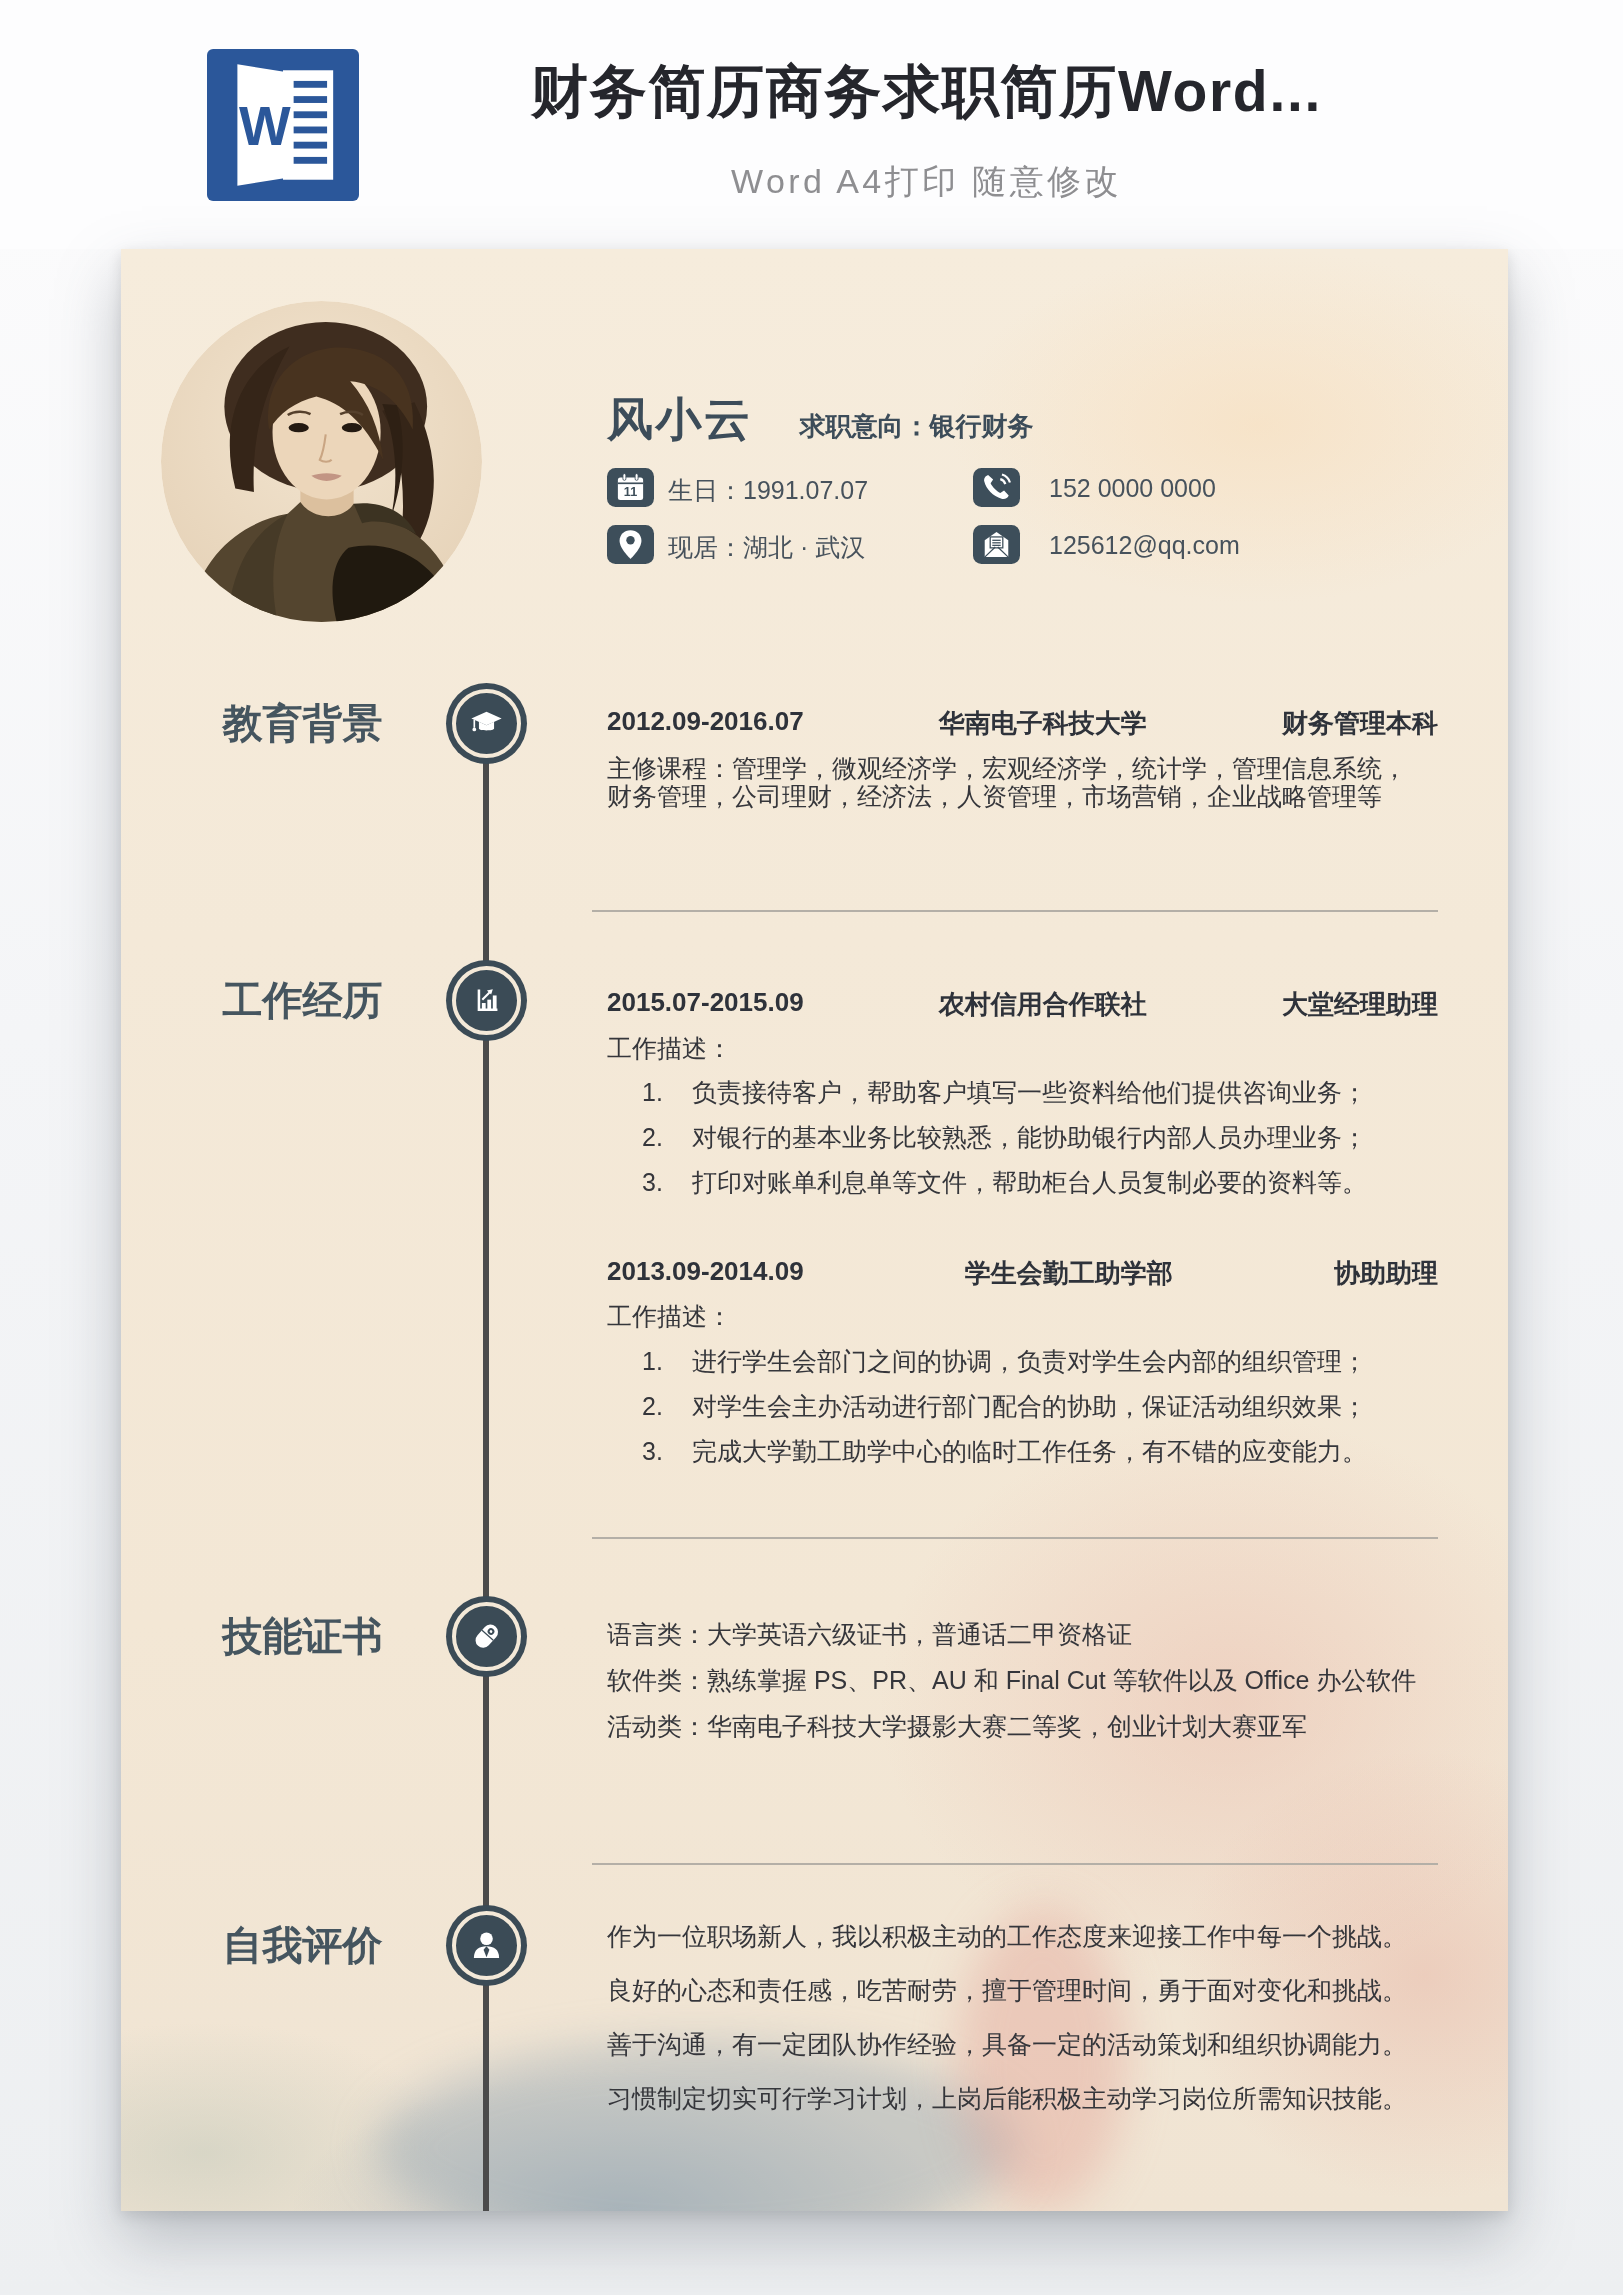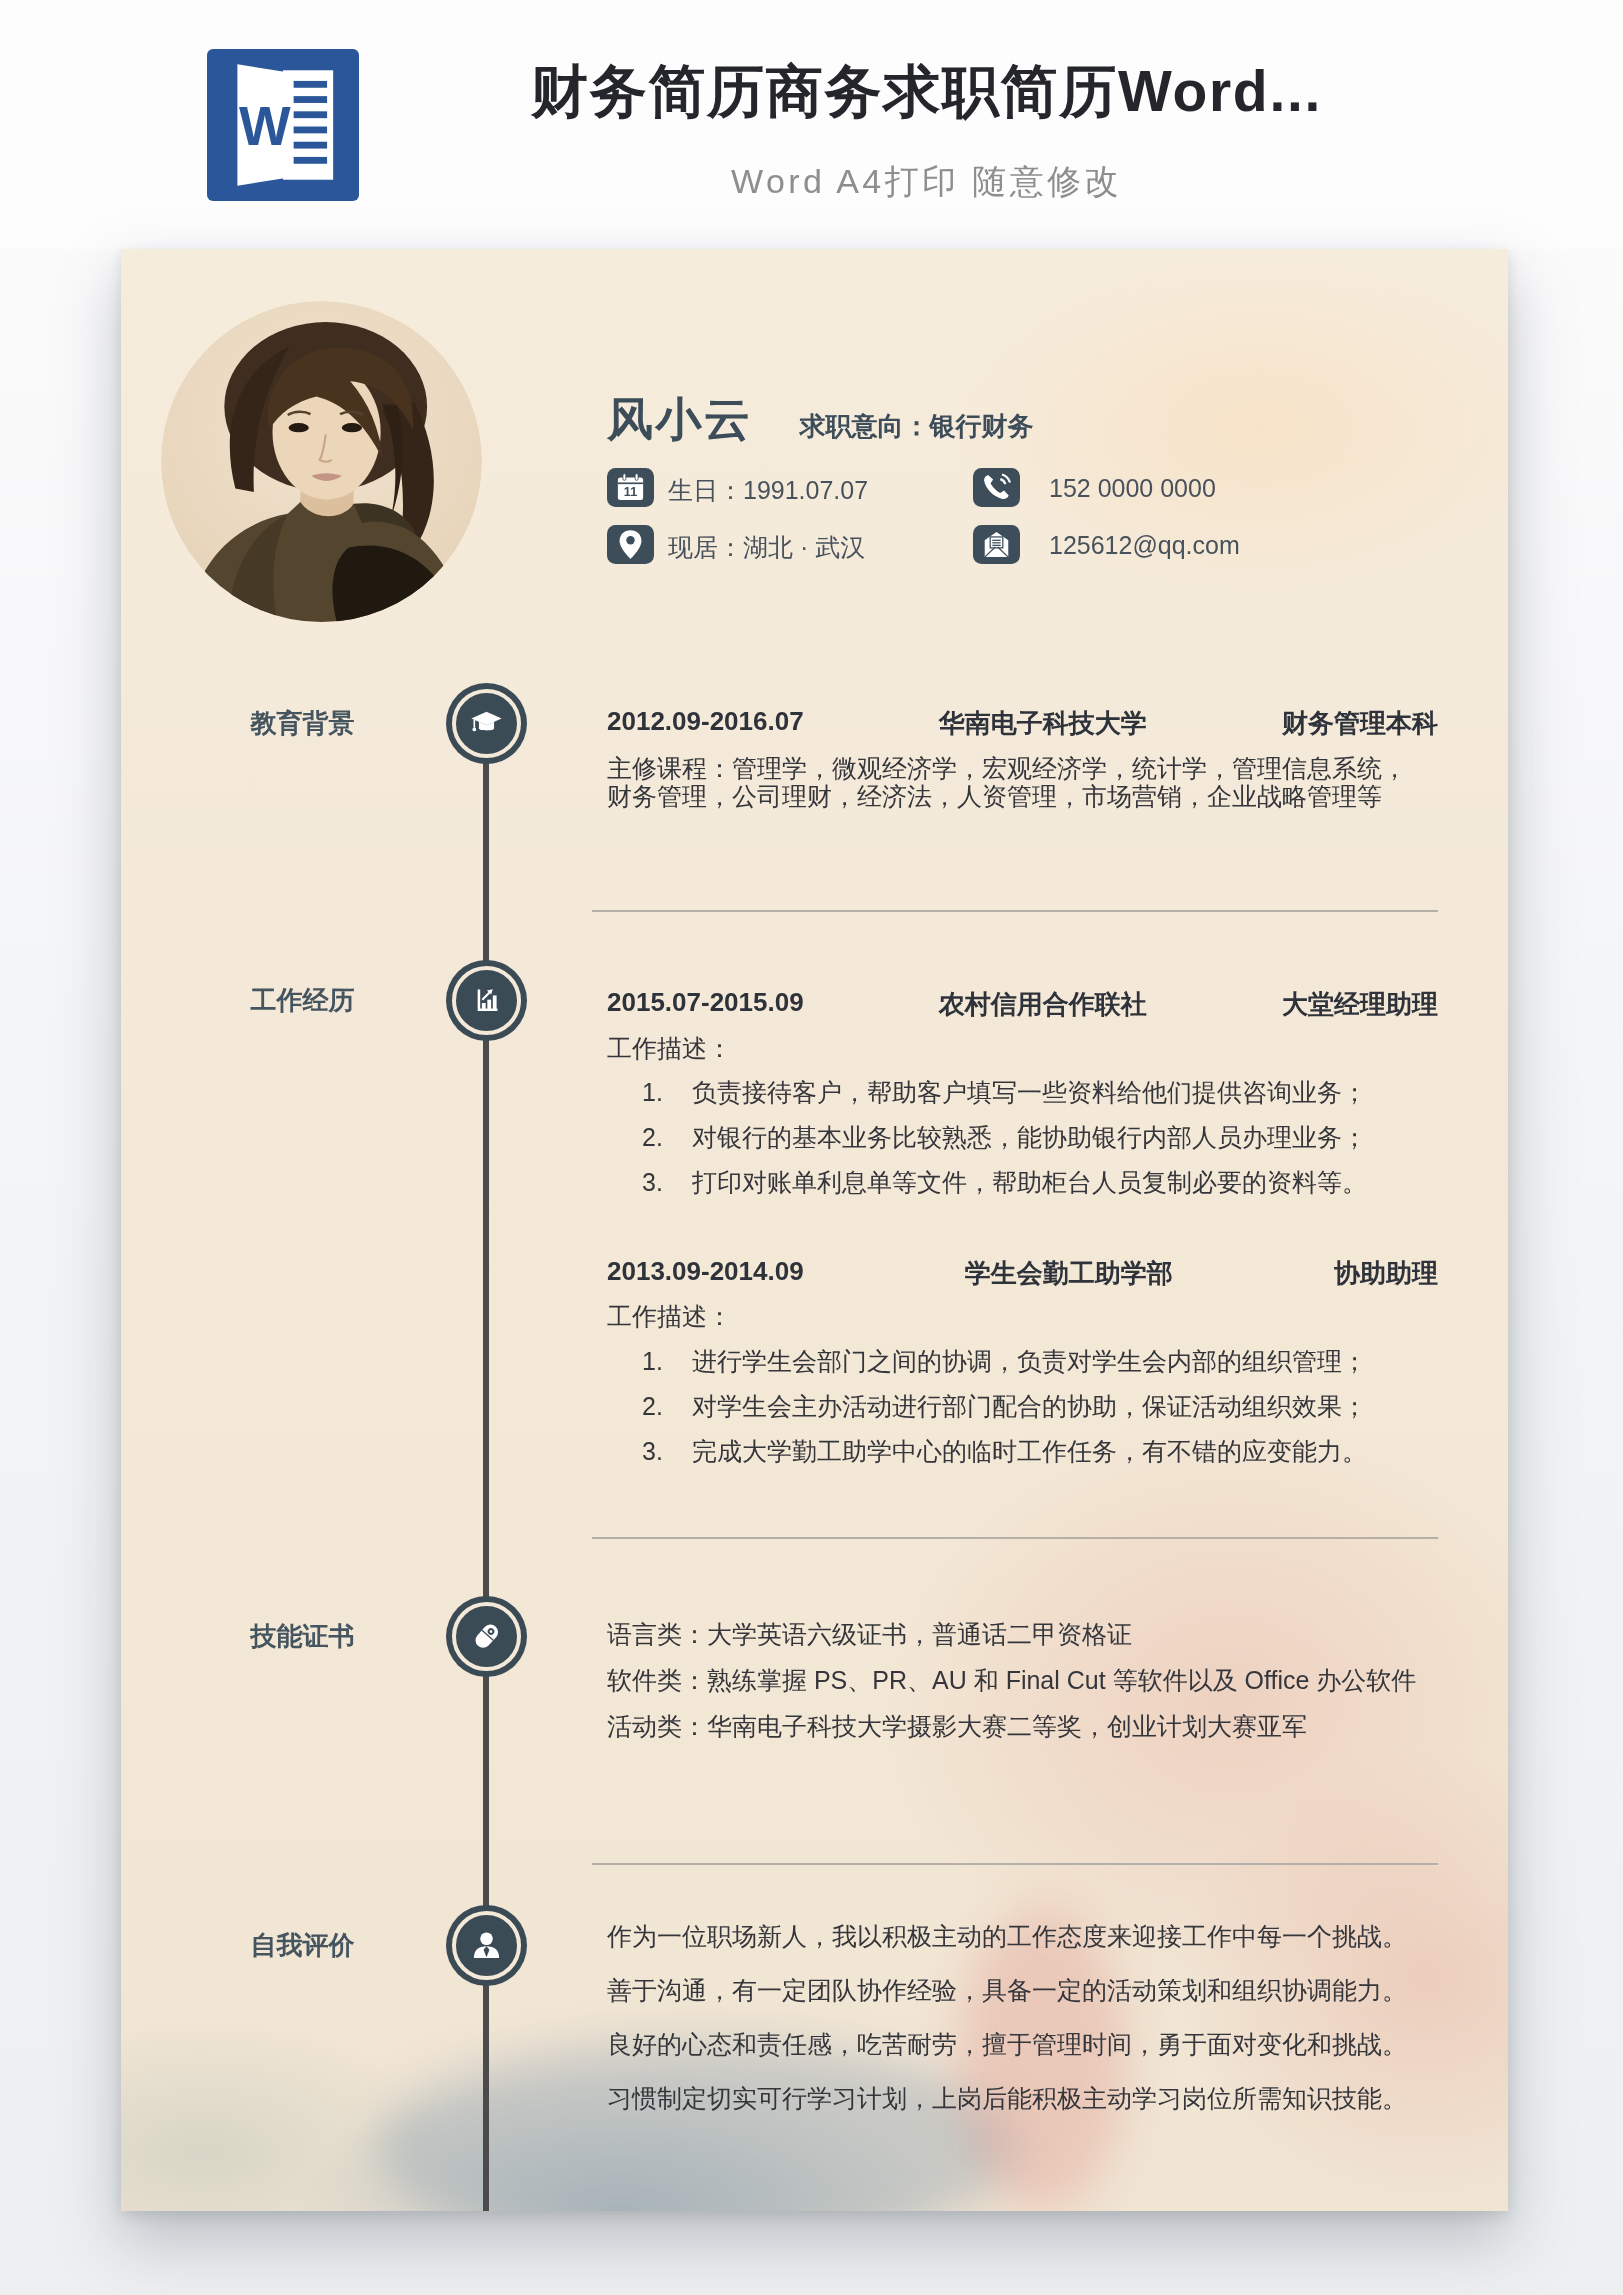--- a/index.html
+++ b/index.html
@@ -38,21 +38,21 @@
     align-items:center;justify-content:center;}
   .info-text{font-size:25px;color:#47525c;white-space:nowrap;}
 
   
   .tl-line{left:362px;top:474px;width:6px;height:1488px;background:#4b4b4b;}
   .badge{position:absolute;left:325px;width:81px;height:81px;border-radius:50%;background:#3b4b56;
     display:flex;align-items:center;justify-content:center;z-index:2;}
   .badge::before{content:"";position:absolute;inset:6px;border:4.2px solid #f4e9d8;border-radius:50%;}
   .badge svg{position:relative;z-index:1;}
   .sec-label{position:absolute;left:80px;width:203px;text-align:center;line-height:81px;
-    font-size:26px;font-weight:bold;color:#45555f;white-space:nowrap;}
+    font-size:40px;font-weight:bold;color:#45555f;white-space:nowrap;}
 
   
   .entry-head{position:absolute;left:486px;width:831px;display:flex;justify-content:space-between;
     font-size:26px;font-weight:bold;color:#2e323a;white-space:nowrap;}
   .body-line{position:absolute;left:486px;font-size:25px;color:#35363b;line-height:34px;white-space:nowrap;}
   .num-list{position:absolute;left:486px;width:854px;list-style:none;margin:0;padding:0;counter-reset:item;
     font-size:25px;color:#35363b;}
   .num-list li{counter-increment:item;position:relative;padding-left:85px;height:45px;line-height:45px;white-space:nowrap;}
   .num-list li::before{content:counter(item) ".";position:absolute;left:35px;}
   .line-block{position:absolute;left:486px;font-size:25px;color:#35363b;white-space:nowrap;}
@@ -248,20 +248,20 @@
     <div class="sec-label" style="top:1656px;">自我评价</div>
     <div class="badge" style="top:1656px;">
       <svg width="37" height="37" viewBox="0 0 44 44">
         <circle cx="22" cy="14" r="7.5" fill="#ffffff"></circle>
         <path d="M7 37 C7 27 13 23 22 23 C31 23 37 27 37 37 Z" fill="#ffffff"></path>
         <polygon points="22,23 18.5,27 22,36 25.5,27" fill="#3b4b56"></polygon>
       </svg>
     </div>
     <div class="line-block" style="top:1660px;line-height:54px;">
       <div>作为一位职场新人，我以积极主动的工作态度来迎接工作中每一个挑战。</div>
+      <div>良好的心态和责任感，吃苦耐劳，擅于管理时间，勇于面对变化和挑战。</div>
       <div>善于沟通，有一定团队协作经验，具备一定的活动策划和组织协调能力。</div>
-      <div>良好的心态和责任感，吃苦耐劳，擅于管理时间，勇于面对变化和挑战。</div>
       <div>习惯制定切实可行学习计划，上岗后能积极主动学习岗位所需知识技能。</div>
     </div>
 
   </div>
 </div>
 
 
 </body></html>

